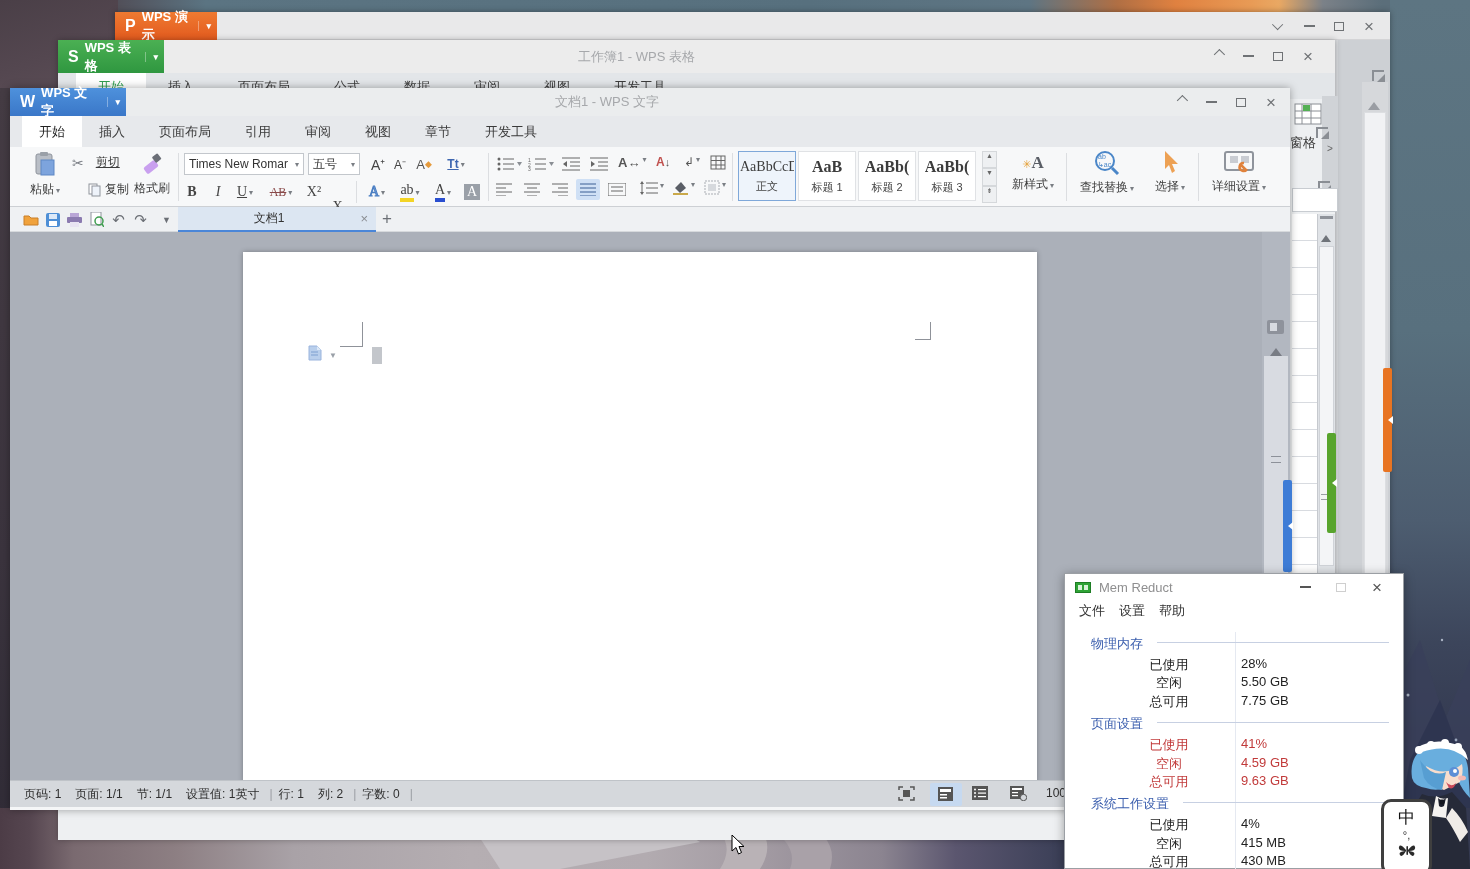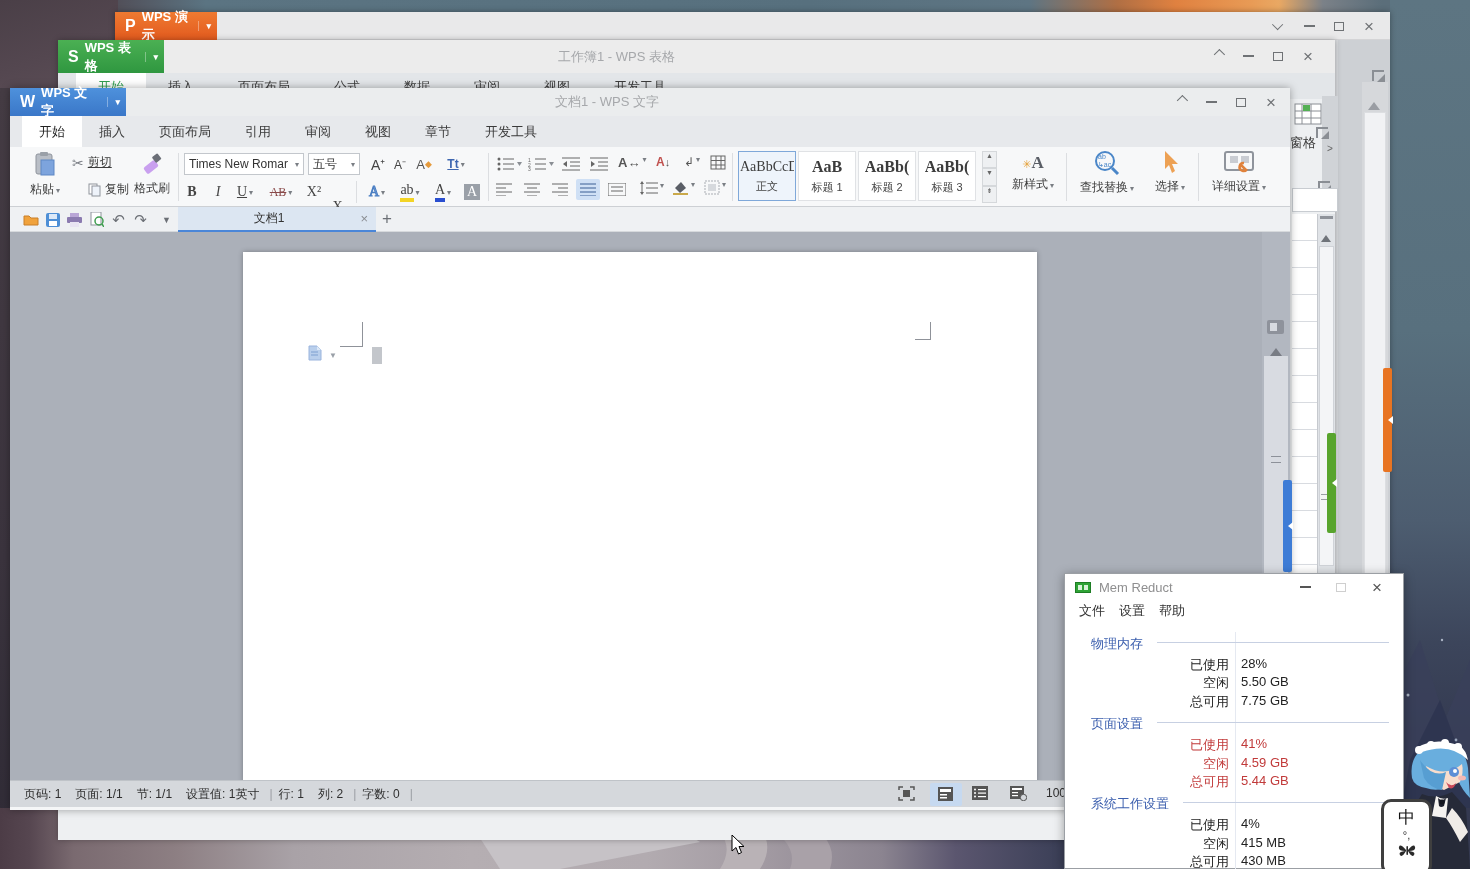--- a/index.html
+++ b/index.html
@@ -135,21 +135,21 @@
   #mr-titlebar { left:0; top:0; width:100%; height:26px; background:#fff; display:flex; align-items:center; }
   #mr-chip { width:16px; height:11px; margin:0 8px 0 10px; background:#2fa336; border:1px solid #1d7d24; position:relative; }
   #mr-chip:after { content:""; position:absolute; left:2px; top:2px; width:4px; height:5px; background:#d9f2da; box-shadow:6px 0 0 #d9f2da; }
   #mr-title { font-size:13px; color:#8f8f90; }
   #mr-ctls { position:absolute; right:8px; top:4px; display:flex; }
   #mr-ctls .winctl { width:36px; height:18px; }
   #mr-menubar { left:0; top:26px; width:100%; height:22px; display:flex; align-items:center; font-size:13px; color:#333; }
   #mr-menubar span { margin-left:14px; }
   .mr-sec { position:absolute; left:26px; font-size:13px; color:#3c5fae; white-space:nowrap; }
   .mr-rule { position:absolute; height:1px; background:#c7d0e2; }
-  .mr-lab { position:absolute; width:120px; text-align:right; font-size:13px; color:#222; }
+  .mr-lab { position:absolute; width:120px; text-align:center; font-size:13px; color:#222; }
   .mr-val { position:absolute; left:176px; font-size:13px; color:#222; }
   .red { color:#c13a3a !important; }
   #mr-vline { position:absolute; left:170px; top:58px; width:1px; height:238px; background:#e5e9f1; }
 
   
   #ime { left:1381px; top:799px; width:51px; height:76px; background:#fff; border:3px solid #3f3f3f; border-radius:10px; z-index:7; display:flex; flex-direction:column; align-items:center; }
   #ime .main { font-size:17px; color:#111; margin-top:4px; }
   #ime .sub { font-size:11px; color:#333; }
 
   
@@ -216,21 +216,21 @@
     <span class="tri"></span>
   </div>
 
 <div id="win-sheet" class="abs">
   <div id="sheet-titlebar" class="abs">
     <div id="sheet-badge" class="badge abs" style="height:33px;">
       <span class="logo">S</span>
       <span>WPS 表格</span>
       <span class="dd">▾</span>
     </div>
-    <div class="wtitle" style="left:500px;">工作簿1 - WPS 表格</div>
+    <div class="wtitle" style="left:520px;">工作簿1 - WPS 表格</div>
     <div id="sheet-ctls">
       <div class="winctl">
           <span class="chev up"></span>
         </div>
       <div class="winctl">
           <span class="glyph-min"></span>
         </div>
       <div class="winctl">
           <span class="glyph-max"></span>
         </div>
@@ -315,21 +315,21 @@
     <div class="bigbtn" style="left:12px;width:46px;">
       <svg width="22" height="26" style="margin-top:5px" viewBox="0 0 22 26">
         <rect x="2" y="2" width="16" height="20" rx="2" fill="#b9bec6" stroke="#8f949c"></rect>
         <rect x="6" y="0" width="8" height="4" rx="1" fill="#9aa0a8"></rect>
         <rect x="7" y="8" width="13" height="15" fill="#7da4dd" stroke="#5f87c4"></rect>
       </svg>
       <span class="cap"><span>粘贴</span><span class="dda">▾</span></span>
     </div>
     <div class="abs" style="left:62px;top:7px;display:flex;align-items:center;">
       <span style="color:#7a7e85;font-size:14px;">✂</span>
-      <span class="rb-lbl" style="margin-left:4px;text-decoration:underline;">剪切</span>
+      <span class="rb-lbl" style="margin-left:12px;text-decoration:underline;">剪切</span>
     </div>
     <div class="abs" style="left:62px;top:34px;display:flex;align-items:center;padding-left:16px;">
       <svg width="13" height="14" viewBox="0 0 13 14">
         <rect x="1" y="1" width="8" height="10" fill="#fff" stroke="#8f949c"></rect>
         <rect x="4" y="3" width="8" height="10" fill="#eef3fa" stroke="#8f949c"></rect>
       </svg>
       <span class="rb-lbl" style="margin-left:4px;">复制</span>
     </div>
     <div class="bigbtn" style="left:118px;width:48px;">
       <svg width="22" height="24" style="margin-top:6px" viewBox="0 0 22 24">
@@ -706,21 +706,21 @@
   <div class="mr-lab" style="left:44px;top:119px;">总可用</div>
   <div class="mr-val" style="top:119px;">7.75 GB</div>
 
   <div class="mr-sec" style="top:141px;">页面设置</div>
   <div class="mr-rule" style="left:92px;top:148px;width:232px;"></div>
   <div class="mr-lab red" style="left:44px;top:162px;">已使用</div>
   <div class="mr-val red" style="top:162px;">41%</div>
   <div class="mr-lab red" style="left:44px;top:181px;">空闲</div>
   <div class="mr-val red" style="top:181px;">4.59 GB</div>
   <div class="mr-lab red" style="left:44px;top:199px;">总可用</div>
-  <div class="mr-val red" style="top:199px;">5.44 GB</div>
+  <div class="mr-val red" style="top:199px;">9.63 GB</div>
 
   <div class="mr-sec" style="top:221px;">系统工作设置</div>
   <div class="mr-rule" style="left:118px;top:228px;width:206px;"></div>
   <div class="mr-lab" style="left:44px;top:242px;">已使用</div>
   <div class="mr-val" style="top:242px;">4%</div>
   <div class="mr-lab" style="left:44px;top:261px;">空闲</div>
   <div class="mr-val" style="top:261px;">415 MB</div>
   <div class="mr-lab" style="left:44px;top:279px;">总可用</div>
   <div class="mr-val" style="top:279px;">430 MB</div>
 </div>

